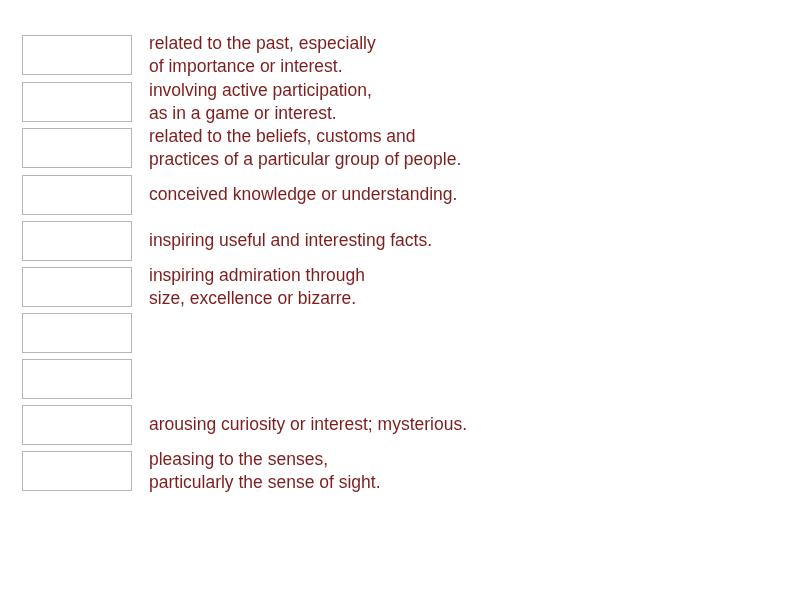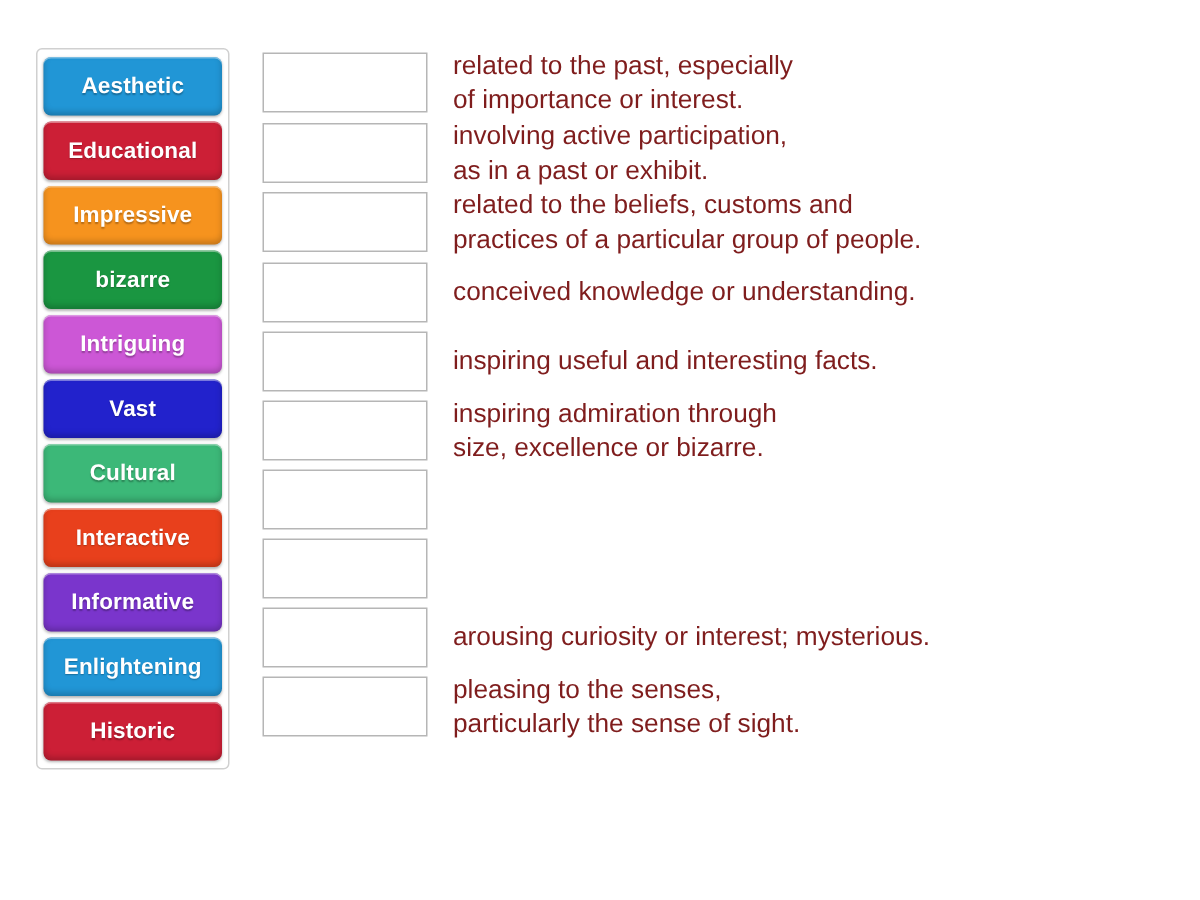--- a/index.html
+++ b/index.html
@@ -91,44 +91,31 @@
     line-height: 1.33;
     color: #7f1d1d;
     white-space: pre-line;
   }
 </style>
 </head>
 <body>
 
 <div id="activity">
 
-  <div class="tiles-well">
-      <div class="tile" style="background: rgb(33, 150, 214);">Aesthetic</div>
-      <div class="tile" style="background: rgb(204, 31, 54);">Educational</div>
-      <div class="tile" style="background: rgb(246, 147, 30);">Impressive</div>
-      <div class="tile" style="background: rgb(26, 150, 65);">bizarre</div>
-      <div class="tile" style="background: rgb(204, 87, 214);">Intriguing</div>
-      <div class="tile" style="background: rgb(34, 34, 204);">Vast</div>
-      <div class="tile" style="background: rgb(60, 184, 120);">Cultural</div>
-      <div class="tile" style="background: rgb(232, 64, 28);">Interactive</div>
-      <div class="tile" style="background: rgb(122, 53, 204);">Informative</div>
-      <div class="tile" style="background: rgb(33, 150, 214);">Enlightening</div>
-      <div class="tile" style="background: rgb(204, 31, 54);">Historic</div>
-    </div>
 
   <div class="rows">
       <div class="row">
         <div class="dropzone"></div>
         <div class="definition">related to the past, especially
 of importance or interest.</div>
       </div>
       <div class="row">
         <div class="dropzone"></div>
         <div class="definition">involving active participation,
-as in a past or exhibit.</div>
+as in a game or interest.</div>
       </div>
       <div class="row">
         <div class="dropzone"></div>
         <div class="definition">related to the beliefs, customs and
 practices of a particular group of people.</div>
       </div>
       <div class="row">
         <div class="dropzone"></div>
         <div class="definition">conceived knowledge or understanding.</div>
       </div>

